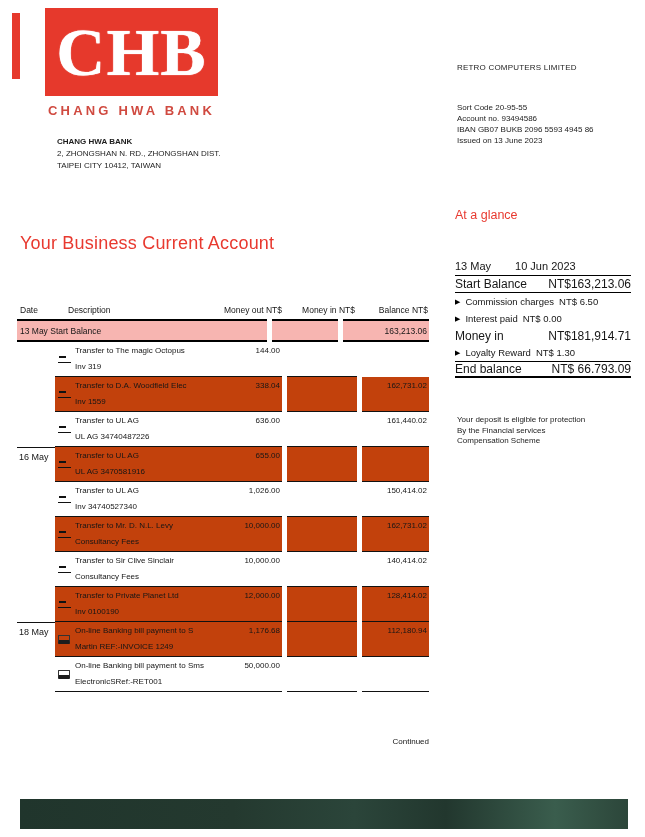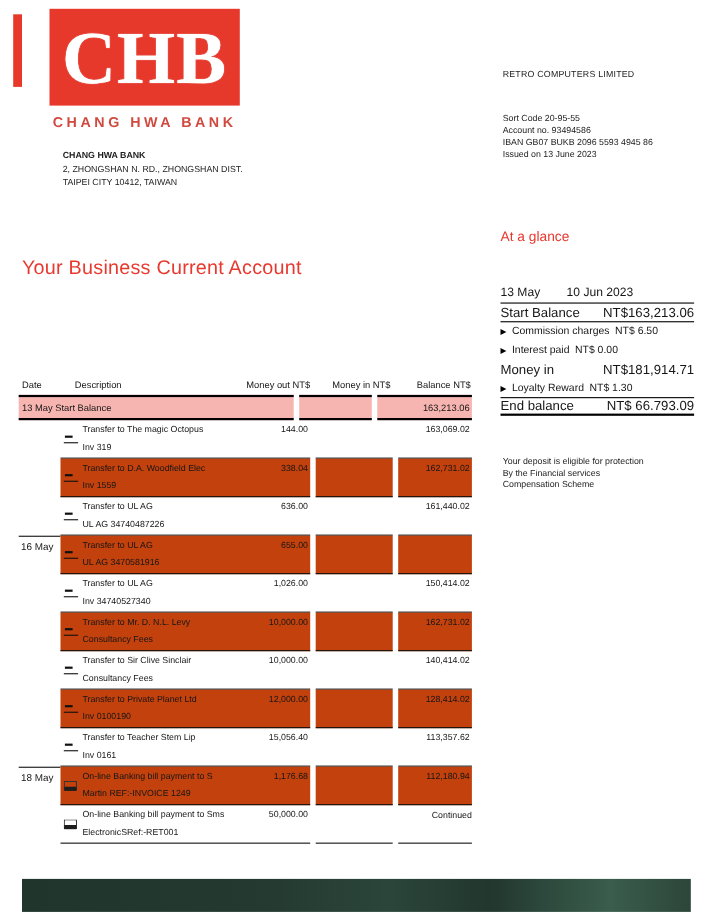--- a/index.html
+++ b/index.html
@@ -40,21 +40,21 @@
   .g-item.row .g-value { margin-left:auto; }
   .g-item.bullet { font-size:9.5px; }
   .g-item.bullet .g-arrow { font-size:7px; margin-right:5px; color:#000; }
   .g-item.bullet .g-value { margin-left:5px; }
   .g-item.rule-below { border-bottom:1px solid #000; }
   .g-item.rule-both { border-top:1px solid #000; border-bottom:2px solid #000; }
   .protection { position:absolute; left:457px; top:415px; font-size:8px; line-height:10.5px; color:#1c1c1c; }
 
   
   .table { position:absolute; left:17px; top:303px; width:412px; }
-  .thead { position:relative; height:16px; font-size:8.5px;margin-top:40px; }
+  .thead { position:relative; height:16px; font-size:8.5px; }
   .thead span { position:absolute; top:2px; }
   .h-date { left:3px; }  .h-desc { left:51px; }
   .h-out  { right:147px; } .h-in { right:74px; } .h-bal { right:1px; }
 
   .start-row { display:flex; height:23px; font-size:8.5px; }
   .sb { background:#f7b5b1; border-top:2px solid #000; border-bottom:2px solid #000;
         display:flex; align-items:center; }
   .sb-a { width:265px; padding-left:3px; }
   .sb-b { width:70px; margin-left:5px; }
   .sb-c { width:91px; margin-left:5px; justify-content:flex-end; padding-right:2px; }
@@ -172,21 +172,20 @@
     <div class="cell-date"></div>
     <div class="block a">
       <span class="icon transfer"></span>
       <div class="d1">Transfer to The magic Octopus</div>
       <div class="d2">Inv 319</div>
       <div class="out">144.00</div>
     </div>
     <div class="gap"></div>
     <div class="block b"></div>
     <div class="gap"></div>
-    <div class="block c">163,069.02</div>
   </div>
       <div class="tx-row shaded">
     <div class="cell-date"></div>
     <div class="block a">
       <span class="icon transfer"></span>
       <div class="d1">Transfer to D.A. Woodfield Elec</div>
       <div class="d2">Inv 1559</div>
       <div class="out">338.04</div>
     </div>
     <div class="gap"></div>
@@ -264,33 +263,20 @@
     <div class="block a">
       <span class="icon transfer"></span>
       <div class="d1">Transfer to Private Planet Ltd</div>
       <div class="d2">Inv 0100190</div>
       <div class="out">12,000.00</div>
     </div>
     <div class="gap"></div>
     <div class="block b"></div>
     <div class="gap"></div>
     <div class="block c">128,414.02</div>
-  </div>
-      <div class="tx-row">
-    <div class="cell-date"></div>
-    <div class="block a">
-      <span class="icon transfer"></span>
-      <div class="d1">Transfer to Teacher Stem Lip</div>
-      <div class="d2">Inv 0161</div>
-      <div class="out">15,056.40</div>
-    </div>
-    <div class="gap"></div>
-    <div class="block b"></div>
-    <div class="gap"></div>
-    <div class="block c">113,357.62</div>
   </div>
       <div class="tx-row shaded group-start">
     <div class="cell-date">18 May</div>
     <div class="block a">
       <span class="icon online"></span>
       <div class="d1">On-line Banking bill payment to S</div>
       <div class="d2">Martin REF:-INVOICE 1249</div>
       <div class="out">1,176.68</div>
     </div>
     <div class="gap"></div>

